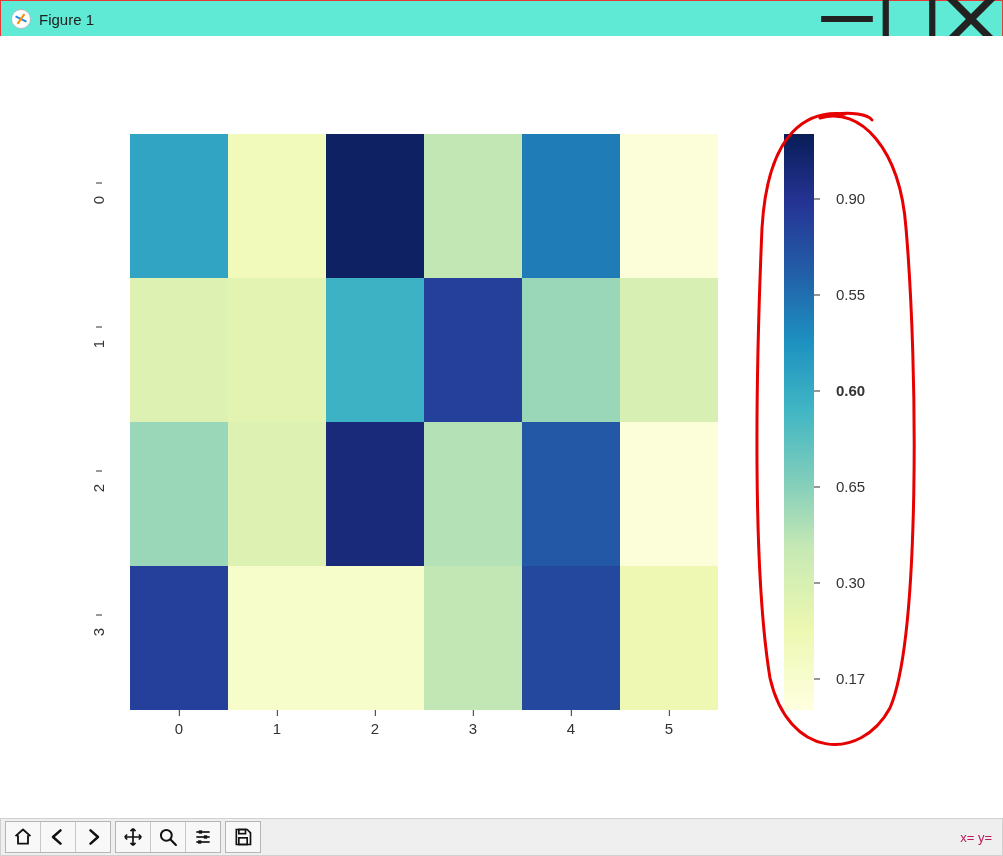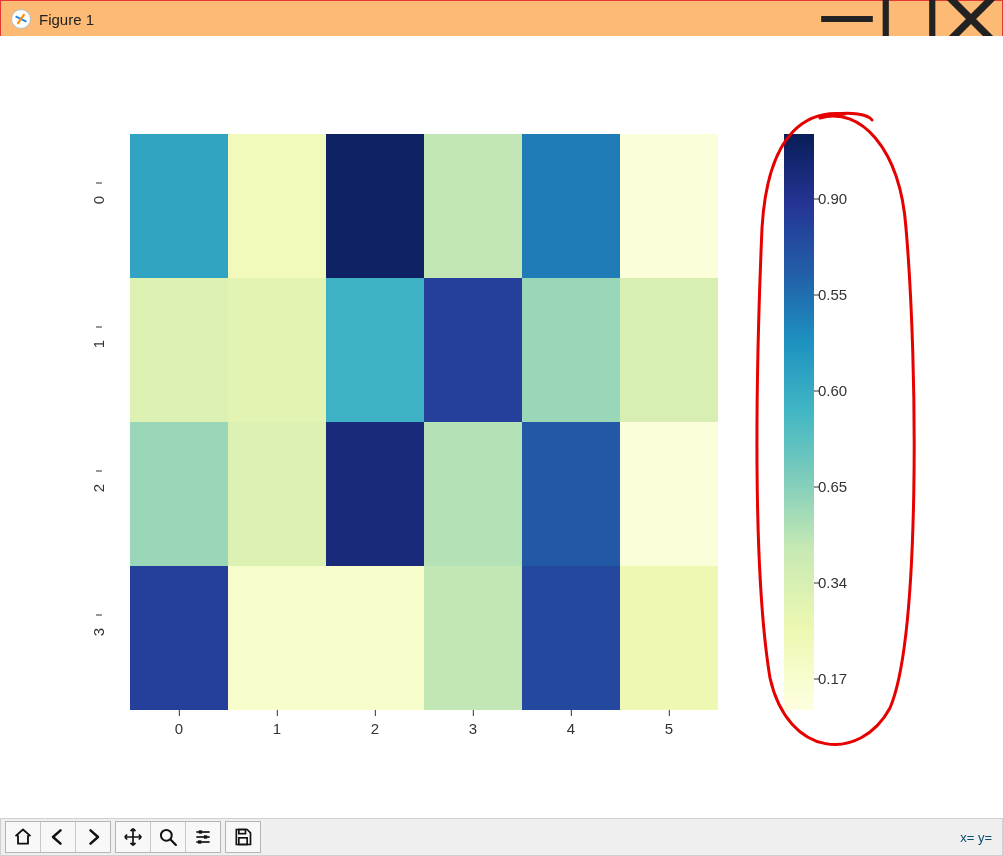--- a/index.html
+++ b/index.html
@@ -11,21 +11,21 @@
     background: #fff;
     overflow: hidden;
     position: relative;
   }
   
   .titlebar {
     position: absolute;
     left: 0; top: 0; right: 0;
     height: 36px;
     border: 1px solid #e53935;
-    background: #fdba74;
+    background: #5eead4;
     display: flex;
     align-items: center;
   }
   .titlebar .icon {
     width: 18px; height: 18px;
     margin: 0 8px 0 10px;
     border-radius: 50%;
     border: 1px solid #b0bec5;
     position: relative;
     background: #fff;
@@ -123,21 +123,21 @@
     font-size: 15px;
     color: #333;
     transform: translateY(-50%);
     white-space: nowrap;
   }
   .cbar-tick .mark {
     position: absolute;
     left: -2px; top: 50%;
     width: 6px; height: 1px; background: #333;
   }
-  .cbar-tick .lbl { margin-left: 2px; }
+  .cbar-tick .lbl { margin-left: 20px; }
   
   .annot {
     position: absolute;
     left: 750px; top: 72px;
     width: 172px; height: 660px;
     pointer-events: none;
   }
   
   .footer {
     position: absolute;
@@ -158,21 +158,21 @@
     width: 34px; height: 30px;
     display:flex; align-items:center; justify-content:center;
     border-right: 1px solid #c8c8c8;
   }
   .tb-group .tb-btn:last-child { border-right: none; }
   .tb-btn svg { width: 20px; height: 20px; }
   .status {
     margin-left: auto;
     margin-right: 10px;
     font-size: 13px;
-    color: #0c4a6e;
+    color: #be185d;
   }
 </style>
 </head>
 <body>
 
 <div class="titlebar">
   <div class="icon"></div>
   <div class="title">Figure 1</div>
   <div class="window-controls">
     <div class="ctrl">
@@ -234,23 +234,23 @@
       <div class="xtick" style="left: 277px;">1<div class="mark"></div></div>
       <div class="xtick" style="left: 375px;">2<div class="mark"></div></div>
       <div class="xtick" style="left: 473px;">3<div class="mark"></div></div>
       <div class="xtick" style="left: 571px;">4<div class="mark"></div></div>
       <div class="xtick" style="left: 669px;">5<div class="mark"></div></div>
     </div>
 
   <div class="cbar"></div>
   <div id="cbarticks">
       <div class="cbar-tick" style="top: 642px;"><span class="mark"></span><span class="lbl">0.17</span></div>
-      <div class="cbar-tick" style="top: 546px;"><span class="mark"></span><span class="lbl">0.34</span></div>
+      <div class="cbar-tick" style="top: 546px;"><span class="mark"></span><span class="lbl">0.30</span></div>
       <div class="cbar-tick" style="top: 450px;"><span class="mark"></span><span class="lbl">0.65</span></div>
-      <div class="cbar-tick" style="top: 354px;"><span class="mark"></span><span class="lbl">0.60</span></div>
+      <div class="cbar-tick" style="top: 354px; font-weight: bold;"><span class="mark"></span><span class="lbl">0.60</span></div>
       <div class="cbar-tick" style="top: 258px;"><span class="mark"></span><span class="lbl">0.55</span></div>
       <div class="cbar-tick" style="top: 162px;"><span class="mark"></span><span class="lbl">0.90</span></div>
     </div>
 
   <svg class="annot" viewBox="0 0 172 660">
     <path d="M 95 6 C 60 2, 18 20, 12 120 C 6 260, 2 460, 20 570 C 38 650, 110 655, 140 600 C 170 530, 168 260, 156 120 C 150 40, 110 -2, 70 10" fill="none" stroke="#e60000" stroke-width="3" stroke-linecap="round"></path>
     <path d="M 86 6 C 100 4, 118 6, 122 12" fill="none" stroke="#e60000" stroke-width="3" stroke-linecap="round"></path>
   </svg>
 
 </div>

